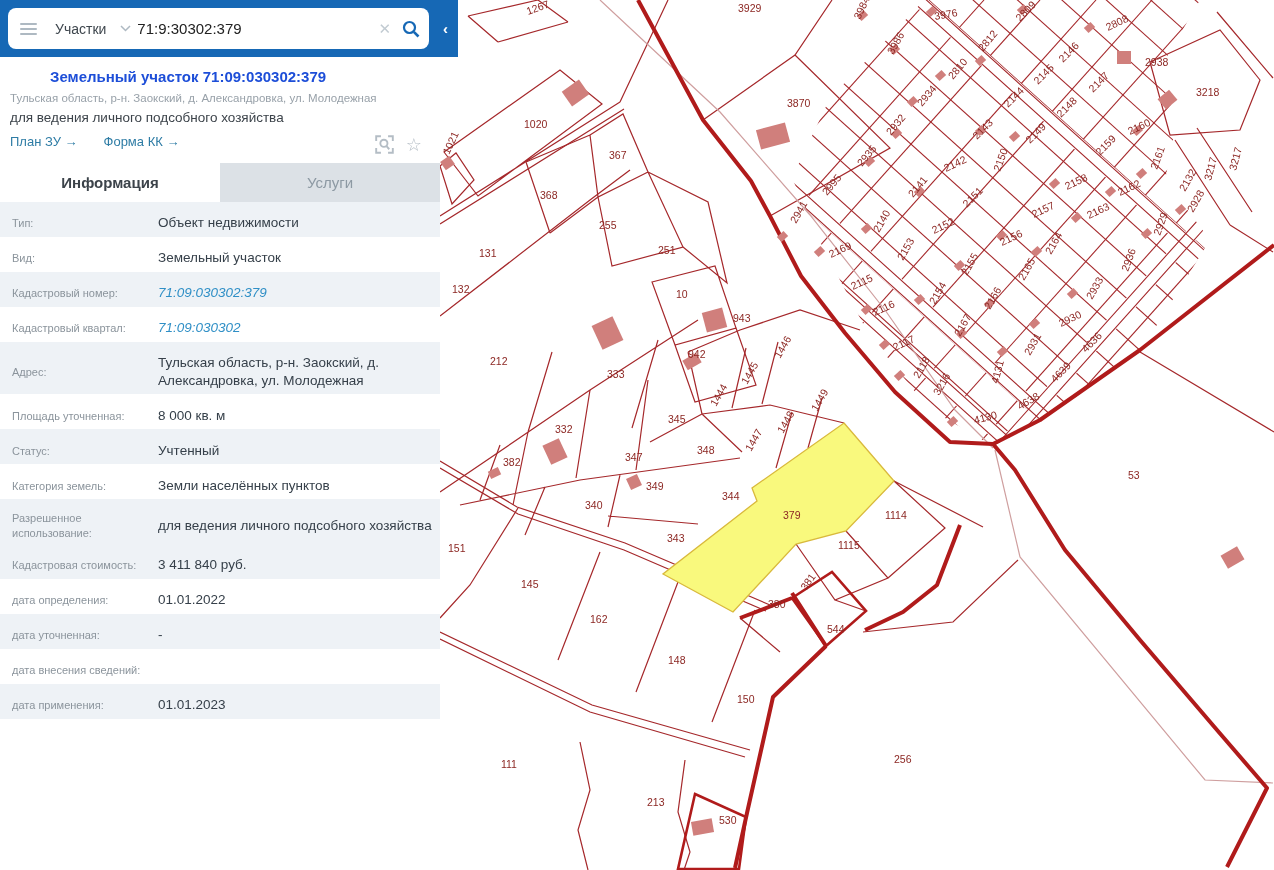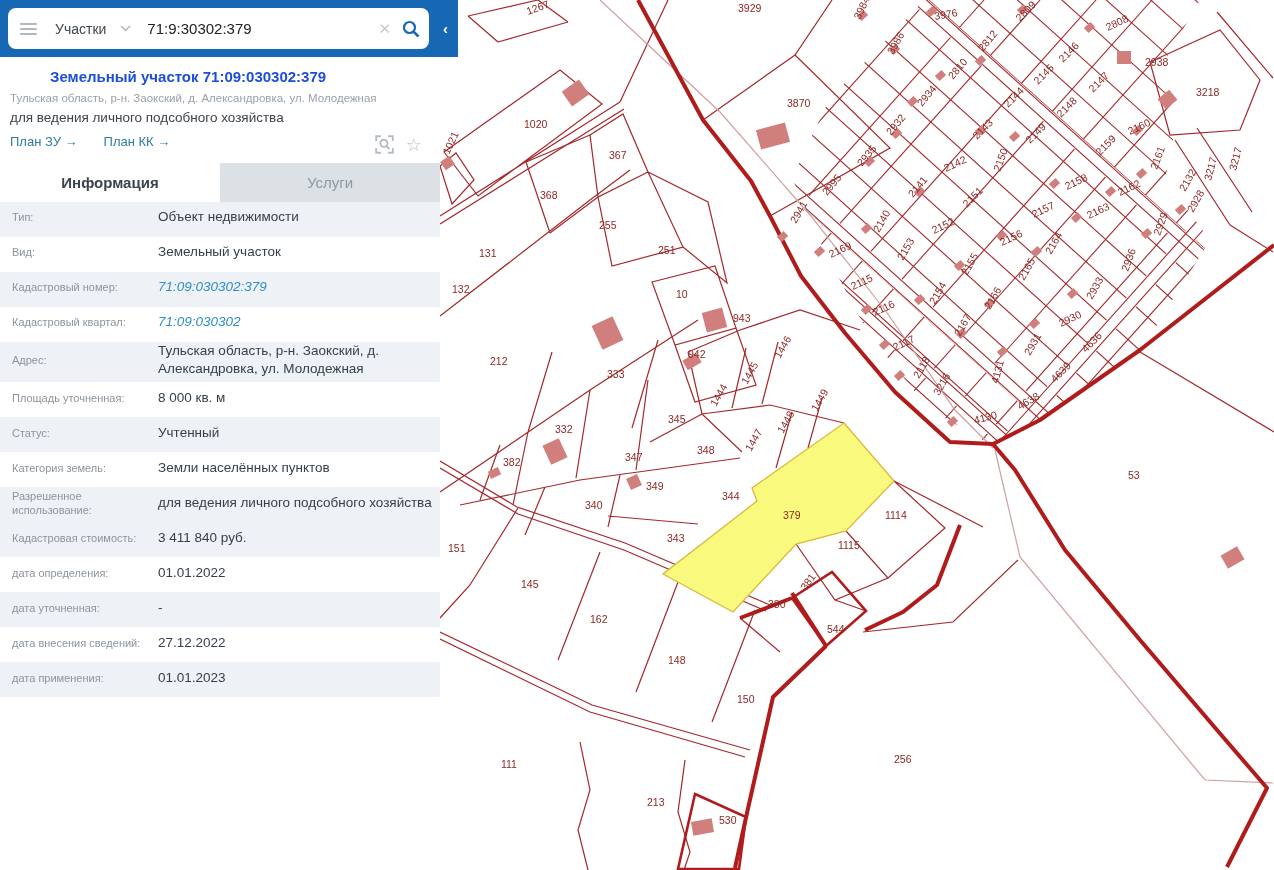--- a/index.html
+++ b/index.html
@@ -13,42 +13,42 @@
   .panel { position:absolute; left:0; top:0; width:440px; height:870px; background:#fff; z-index:2; }
 
   .search-bar { position:absolute; left:0; top:0; width:458px; height:57px; background:#1668b5; z-index:4; }
   .search-box { position:absolute; left:8px; top:8px; width:421px; height:41px; background:#fff;
     border-radius:8px; display:flex; align-items:center; padding:0 8px 0 12px; }
   .hamburger { width:17px; display:flex; flex-direction:column; gap:3px; cursor:pointer; }
   .hamburger div { height:2px; background:#aeb9c2; border-radius:1px; }
   .cat-select { display:flex; align-items:center; margin-left:18px; cursor:pointer; }
   .cat-label { font-size:14px; color:#3f474e; }
   .chev { margin-left:14px; }
-  .search-input { border:none; outline:none; flex:1; margin-left:16px; font-size:15px; color:#222;
+  .search-input { border:none; outline:none; flex:1; margin-left:6px; font-size:15px; color:#222;
     font-family:"Liberation Sans",sans-serif; background:transparent; }
   .clear-x { color:#c2cbd2; font-size:15px; margin-right:10px; cursor:pointer; }
   .collapse-tab { position:absolute; left:433px; top:0; width:25px; height:57px; color:#fff;
     display:flex; align-items:center; justify-content:center; font-size:15px; font-weight:bold; cursor:pointer; }
 
   .head-block { position:absolute; left:0; top:57px; width:440px; height:106px; background:#fff; padding:11px 10px 0 10px; }
   .obj-title { font-size:15px; font-weight:bold; color:#1d4ed8;margin-left:40px; }
   .obj-address { margin-top:7px; font-size:11.5px; color:#98a1a9; }
   .obj-usage { margin-top:6px; font-size:13.5px; color:#3c434a; }
   .plan-links { margin-top:9px; display:flex; gap:26px; }
   .plan-link { font-size:13px; color:#2e7ca5; cursor:pointer; }
   .head-icons { position:absolute; right:18px; top:78px; display:flex; gap:12px; align-items:center; }
   .star-icon { font-size:18px; color:#b4bdc5; cursor:pointer; line-height:1; }
 
   .tabs { position:absolute; left:0; top:163px; width:440px; height:39px; display:flex; }
   .tab { flex:1; display:flex; align-items:center; justify-content:center; font-size:15px; cursor:pointer; }
   .tab.active { background:#fff; color:#3c434a; font-weight:bold; }
   .tab.inactive { background:#dce1e6; color:#8d99a3; }
 
   .rows { position:absolute; left:0; top:202px; width:440px; }
-  .row { display:flex; min-height:35px; align-items:center; padding:0 8px 4px 12px; background:#fff; }
+  .row { display:flex; min-height:35px; align-items:center; padding:12px 8px 4px 12px; background:#fff; }
   .row.alt { background:#eef2f6; }
   .row .lbl { width:146px; flex:none; font-size:11px; color:#8b949c; line-height:1.3; padding-right:8px; }
   .row .val { flex:1; font-size:13.5px; color:#36404a; line-height:1.35; }
   .row .val.link { color:#2f8fc6; cursor:pointer;font-style:italic; }
 
   .parcel-label { font-size:10.5px; fill:#8c2723; }
   text { user-select:none; }
 </style>
 </head>
 <body>
@@ -324,21 +324,21 @@
 </svg>
 </div>
 
 <div class="panel">
   <div class="head-block">
     <div class="obj-title">Земельный участок 71:09:030302:379</div>
     <div class="obj-address">Тульская область, р-н. Заокский, д. Александровка, ул. Молодежная</div>
     <div class="obj-usage">для ведения личного подсобного хозяйства</div>
     <div class="plan-links">
       <span class="plan-link">План ЗУ →</span>
-      <span class="plan-link">План КК →</span>
+      <span class="plan-link">Форма КК →</span>
     </div>
     <div class="head-icons">
       <svg width="19" height="19" viewBox="0 0 16 16">
         <path d="M1,5 V1 H5 M11,1 H15 V5 M15,11 V15 H11 M5,15 H1 V11" stroke="#b4bdc5" stroke-width="1.6" fill="none"></path>
         <circle cx="7.5" cy="7" r="3" stroke="#b4bdc5" stroke-width="1.6" fill="none"></circle>
         <path d="M9.7,9.4 L12,12" stroke="#b4bdc5" stroke-width="1.6"></path>
       </svg>
       <span class="star-icon">☆</span>
     </div>
   </div>
@@ -392,21 +392,20 @@
       <div class="row">
         <div class="lbl">дата определения:</div>
         <div class="val">01.01.2022</div>
       </div>
       <div class="row alt">
         <div class="lbl">дата уточненная:</div>
         <div class="val">-</div>
       </div>
       <div class="row">
         <div class="lbl">дата внесения сведений:</div>
-        <div class="val">27.12.2022</div>
       </div>
       <div class="row alt">
         <div class="lbl">дата применения:</div>
         <div class="val">01.01.2023</div>
       </div>
     </div>
 </div>
 
 <div class="search-bar">
   <div class="search-box">

